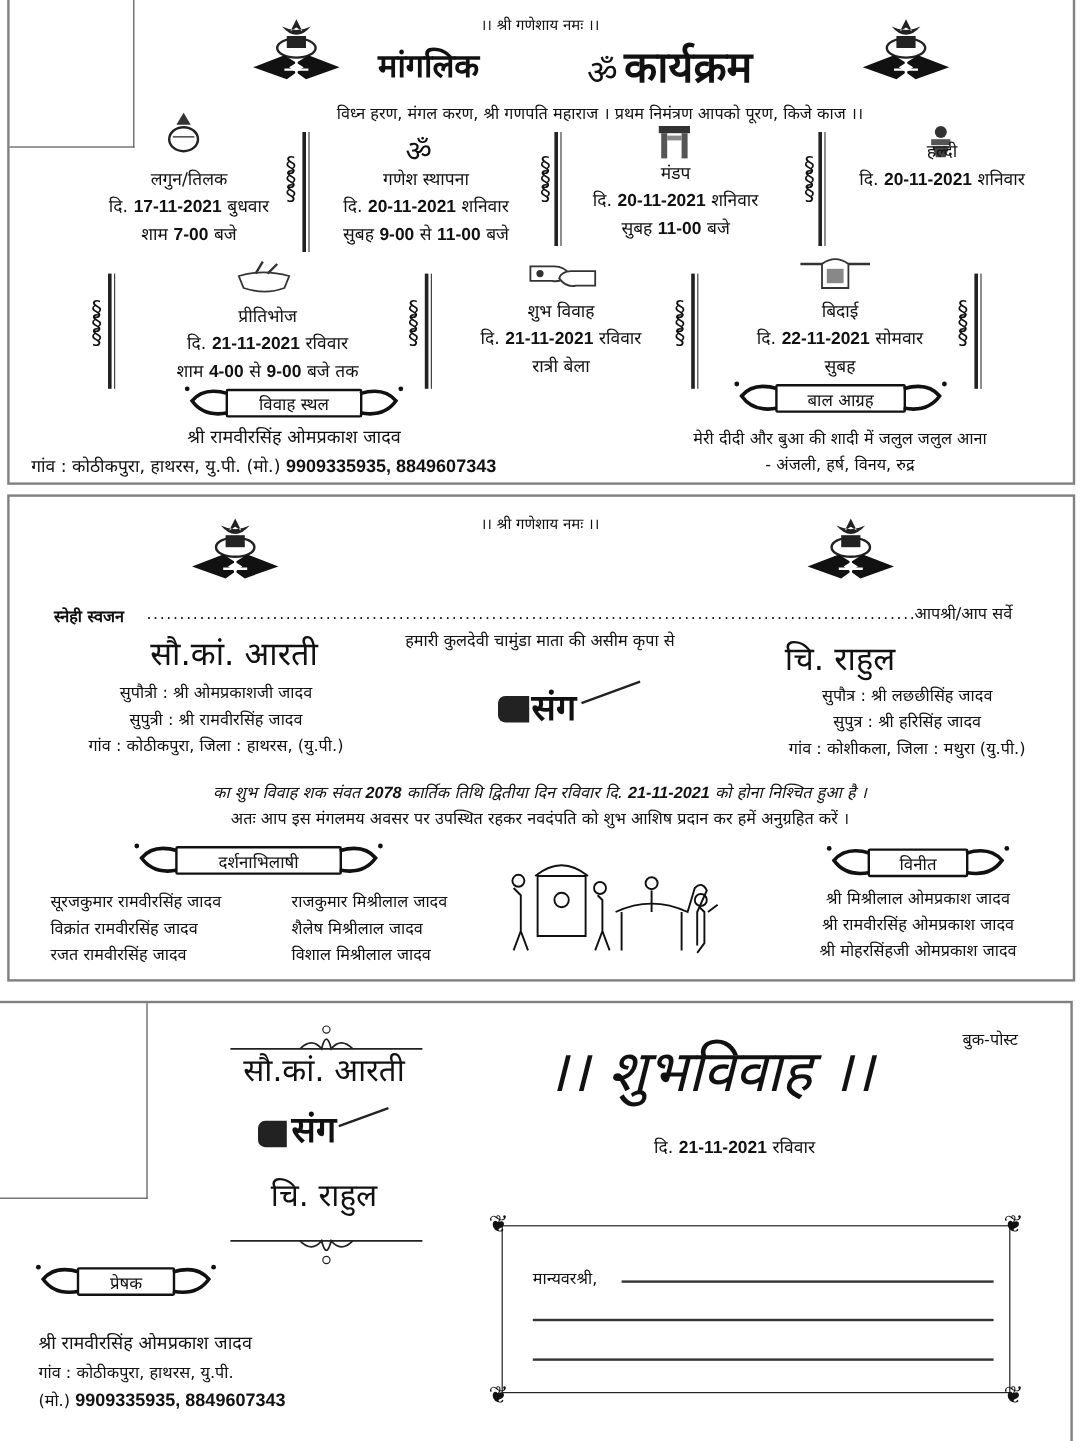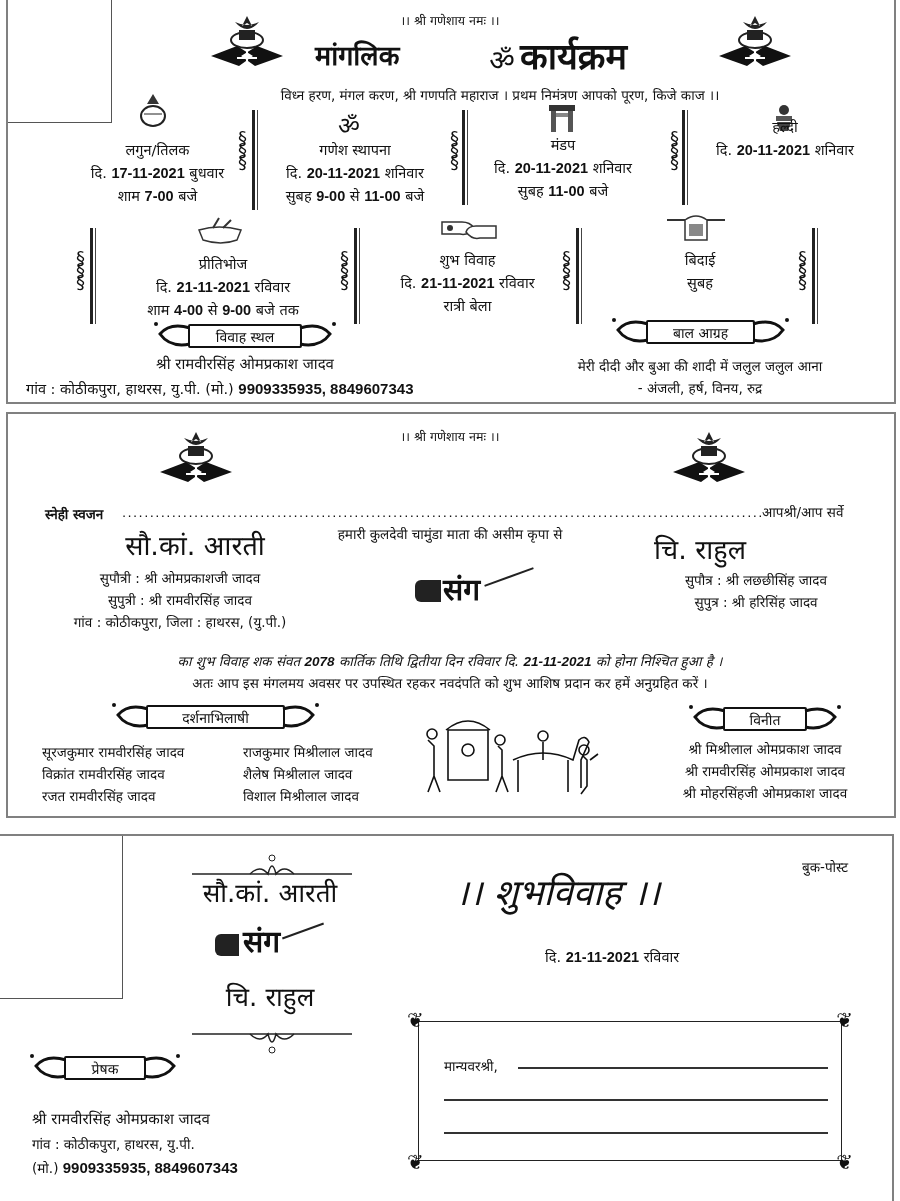--- a/index.html
+++ b/index.html
@@ -129,20 +129,21 @@
 <div class="vline" style="left:576px;top:228px;height:96px;"></div>
 <div class="abs" style="left:562px;top:252px;font-size:18px;line-height:12px;">§<br>§<br>§</div>
 
 <svg class="abs" style="left:665px;top:212px" width="62" height="34" viewBox="0 0 62 34">
     <path d="M2 8 h58" stroke="#333" stroke-width="2"></path>
     <path d="M20 8 q11 -8 22 0 v20 h-22z" fill="#fff" stroke="#333" stroke-width="1.5"></path>
     <rect x="24" y="12" width="14" height="12" fill="#888"></rect>
   </svg>
 <div class="abs c t15" style="left:600px;top:249px;width:200px;">
   <div>बिदाई</div>
+  <div><span>दि.</span> <span class="b">22-11-2021</span> <span>सोमवार</span></div>
   <div>सुबह</div>
 </div>
 
 <div class="vline" style="left:812px;top:228px;height:96px;"></div>
 <div class="abs" style="left:798px;top:252px;font-size:18px;line-height:12px;">§<br>§<br>§</div>
 
 <div class="banner" style="left:150px;top:322px;width:190px;">
   <svg style="left:0" width="44" height="32" viewBox="0 0 44 32">
       <path d="M40 10 q-20 -6 -30 6 q10 14 30 10" fill="none" stroke="#111" stroke-width="3"></path>
       <circle cx="6" cy="6" r="2" fill="#111"></circle>
@@ -206,20 +207,21 @@
 <div class="abs" style="left:415px;top:568px;width:120px;height:48px;">
   <div class="abs" style="left:0;top:12px;width:26px;height:22px;background:#222;border-radius:6px 0 0 6px;"></div>
   <div class="abs" style="left:28px;top:0;font-size:30px;font-weight:bold;font-family:'DejaVu Serif',serif;">संग</div>
   <div class="abs" style="left:68px;top:8px;width:52px;height:2px;background:#222;transform:rotate(-20deg);"></div>
 </div>
 
 <div class="abs c" style="left:600px;top:532px;width:200px;font-size:27px;line-height:36px;">चि. राहुल</div>
 <div class="abs c t14" style="left:611px;top:569px;width:290px;">
   <div>सुपौत्र : श्री लछछीसिंह जादव</div>
   <div>सुपुत्र : श्री हरिसिंह जादव</div>
+  <div>गांव : कोशीकला, जिला : मथुरा (यु.पी.)</div>
 </div>
 
 <div class="abs c t14" style="left:40px;top:650px;width:820px;font-style:italic;">
   <span>का शुभ विवाह शक संवत</span> <span class="b">2078</span> <span>कार्तिक तिथि द्वितीया दिन रविवार दि.</span> <span class="b">21-11-2021</span> <span>को होना निश्चित हुआ है ।</span>
 </div>
 <div class="abs c t14" style="left:40px;top:672px;width:820px;">अतः आप इस मंगलमय अवसर पर उपस्थित रहकर नवदंपति को शुभ आशिष प्रदान कर हमें अनुग्रहित करें ।</div>
 
 <div class="banner" style="left:108px;top:703px;width:215px;">
   <svg style="left:0" width="44" height="32" viewBox="0 0 44 32">
       <path d="M40 10 q-20 -6 -30 6 q10 14 30 10" fill="none" stroke="#111" stroke-width="3"></path>
@@ -290,21 +292,21 @@
   <div class="abs" style="left:28px;top:0;font-size:30px;font-weight:bold;font-family:'DejaVu Serif',serif;">संग</div>
   <div class="abs" style="left:66px;top:10px;width:44px;height:2px;background:#222;transform:rotate(-20deg);"></div>
 </div>
 <div class="abs c" style="left:170px;top:980px;width:200px;font-size:26px;line-height:34px;">चि. राहुल</div>
 <svg class="abs" style="left:190px;top:1030px" width="164" height="26" viewBox="0 0 164 26">
     <path d="M2 4 h160" stroke="#222" stroke-width="1.5"></path>
     <path d="M60 4 q10 10 18 0 q4 16 8 0 q8 10 18 0" fill="none" stroke="#222" stroke-width="1.5"></path>
     <circle cx="82" cy="20" r="3" fill="none" stroke="#222"></circle>
   </svg>
 
-<div class="abs" style="left:455px;top:858px;font-size:36px;font-style:italic;font-family:'DejaVu Serif',serif;line-height:70px;white-space:nowrap;">।। शुभविवाह ।।</div>
+<div class="abs" style="left:455px;top:858px;font-size:48px;font-style:italic;font-family:'DejaVu Serif',serif;line-height:70px;white-space:nowrap;">।। शुभविवाह ।।</div>
 <div class="abs t15" style="left:545px;top:946px;white-space:nowrap;">
   <span>दि.</span> <span class="b">21-11-2021</span> <span>रविवार</span>
 </div>
 <div class="abs t14" style="left:802px;top:856px;">बुक-पोस्ट</div>
 
 <div class="banner" style="left:26px;top:1054px;width:158px;">
   <svg style="left:0" width="44" height="32" viewBox="0 0 44 32">
       <path d="M40 10 q-20 -6 -30 6 q10 14 30 10" fill="none" stroke="#111" stroke-width="3"></path>
       <circle cx="6" cy="6" r="2" fill="#111"></circle>
     </svg>

